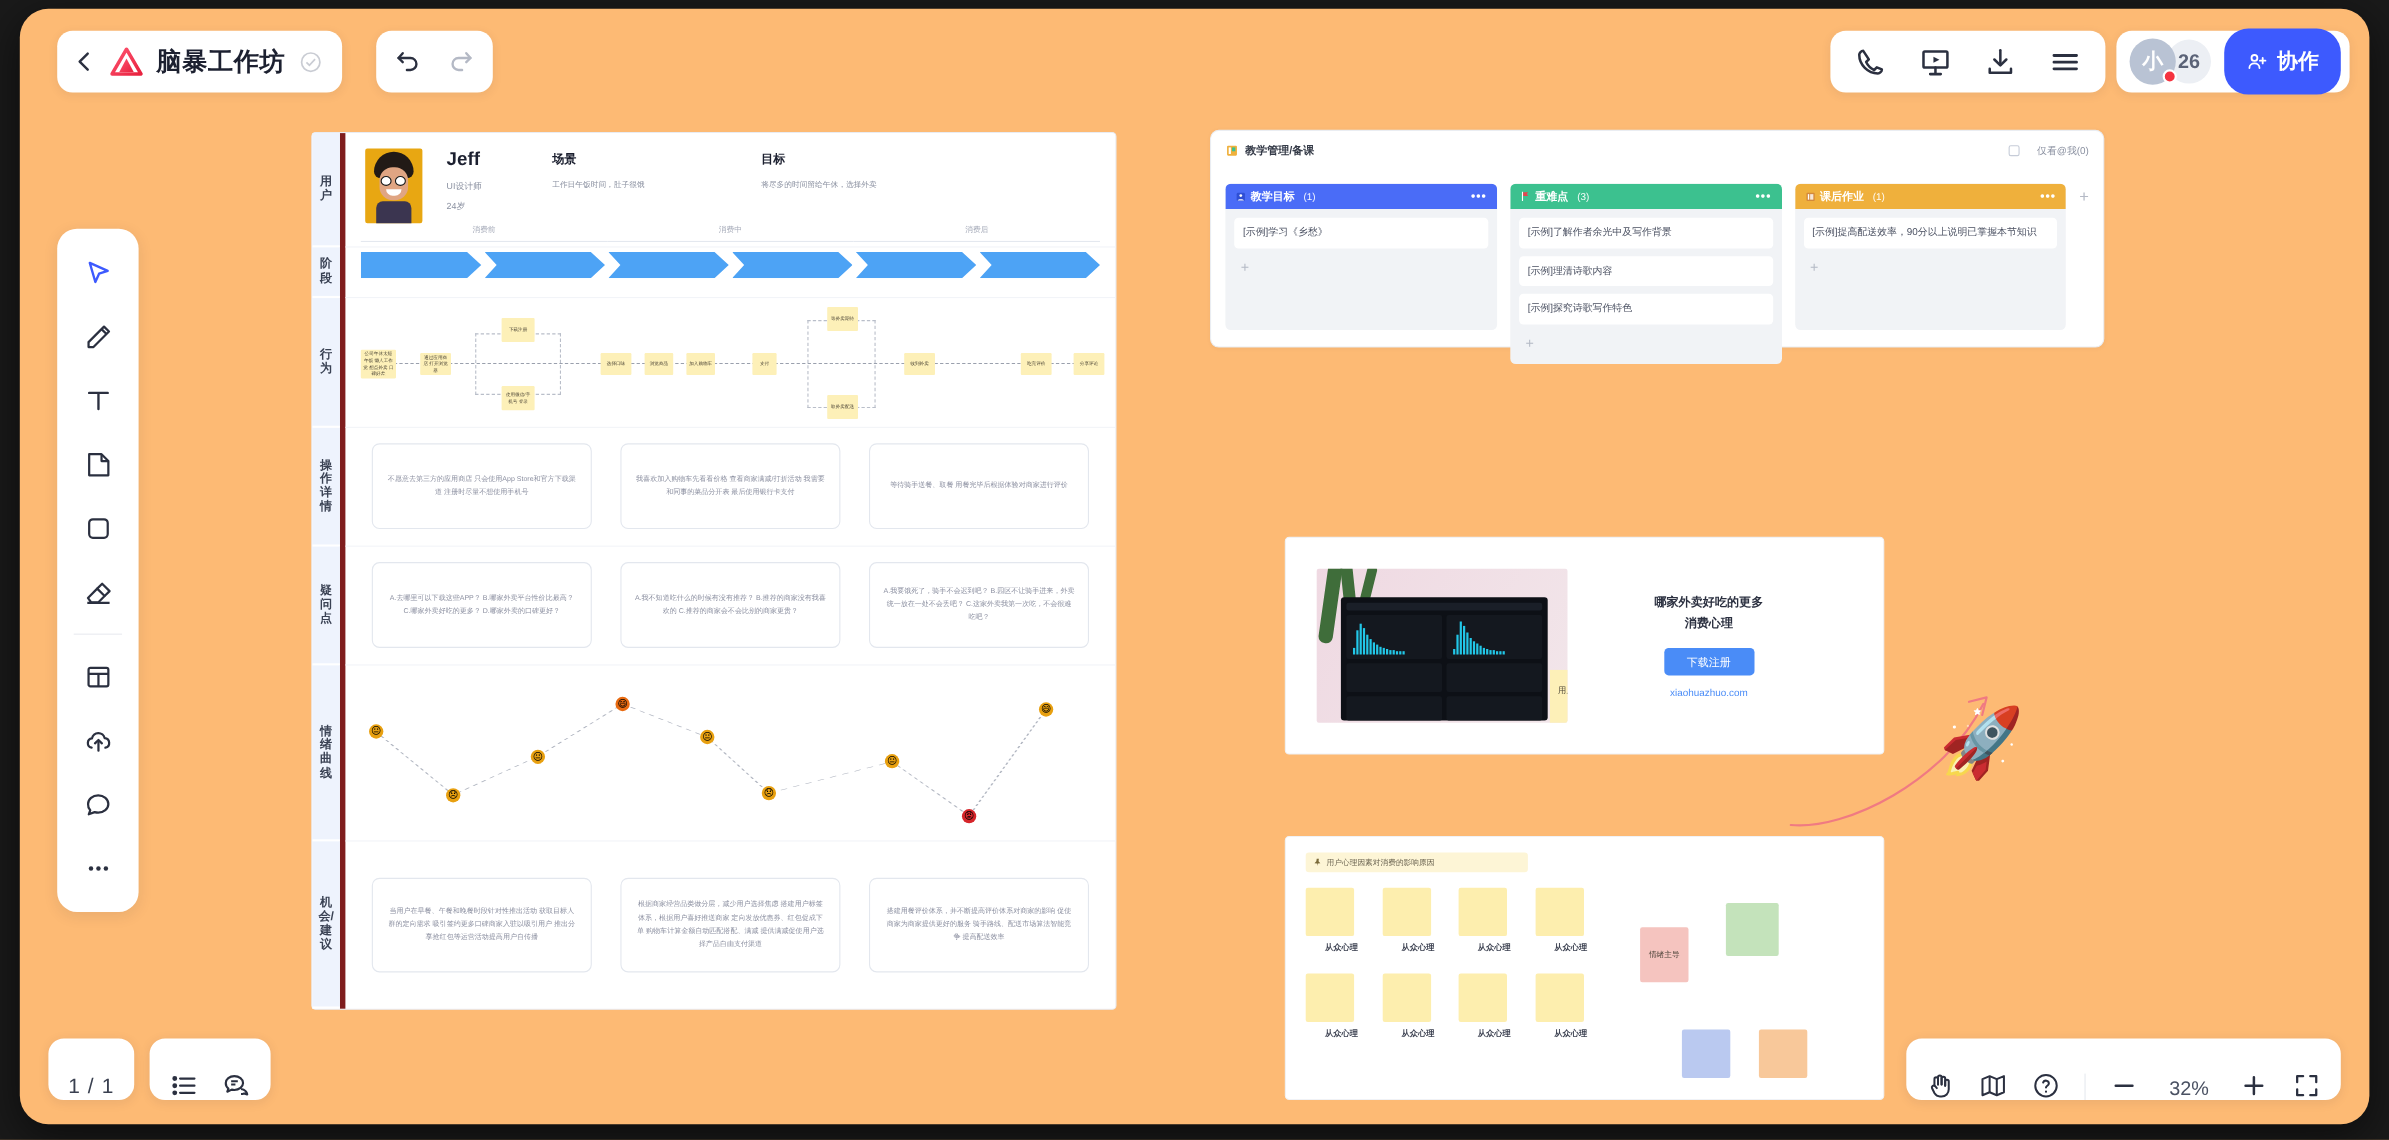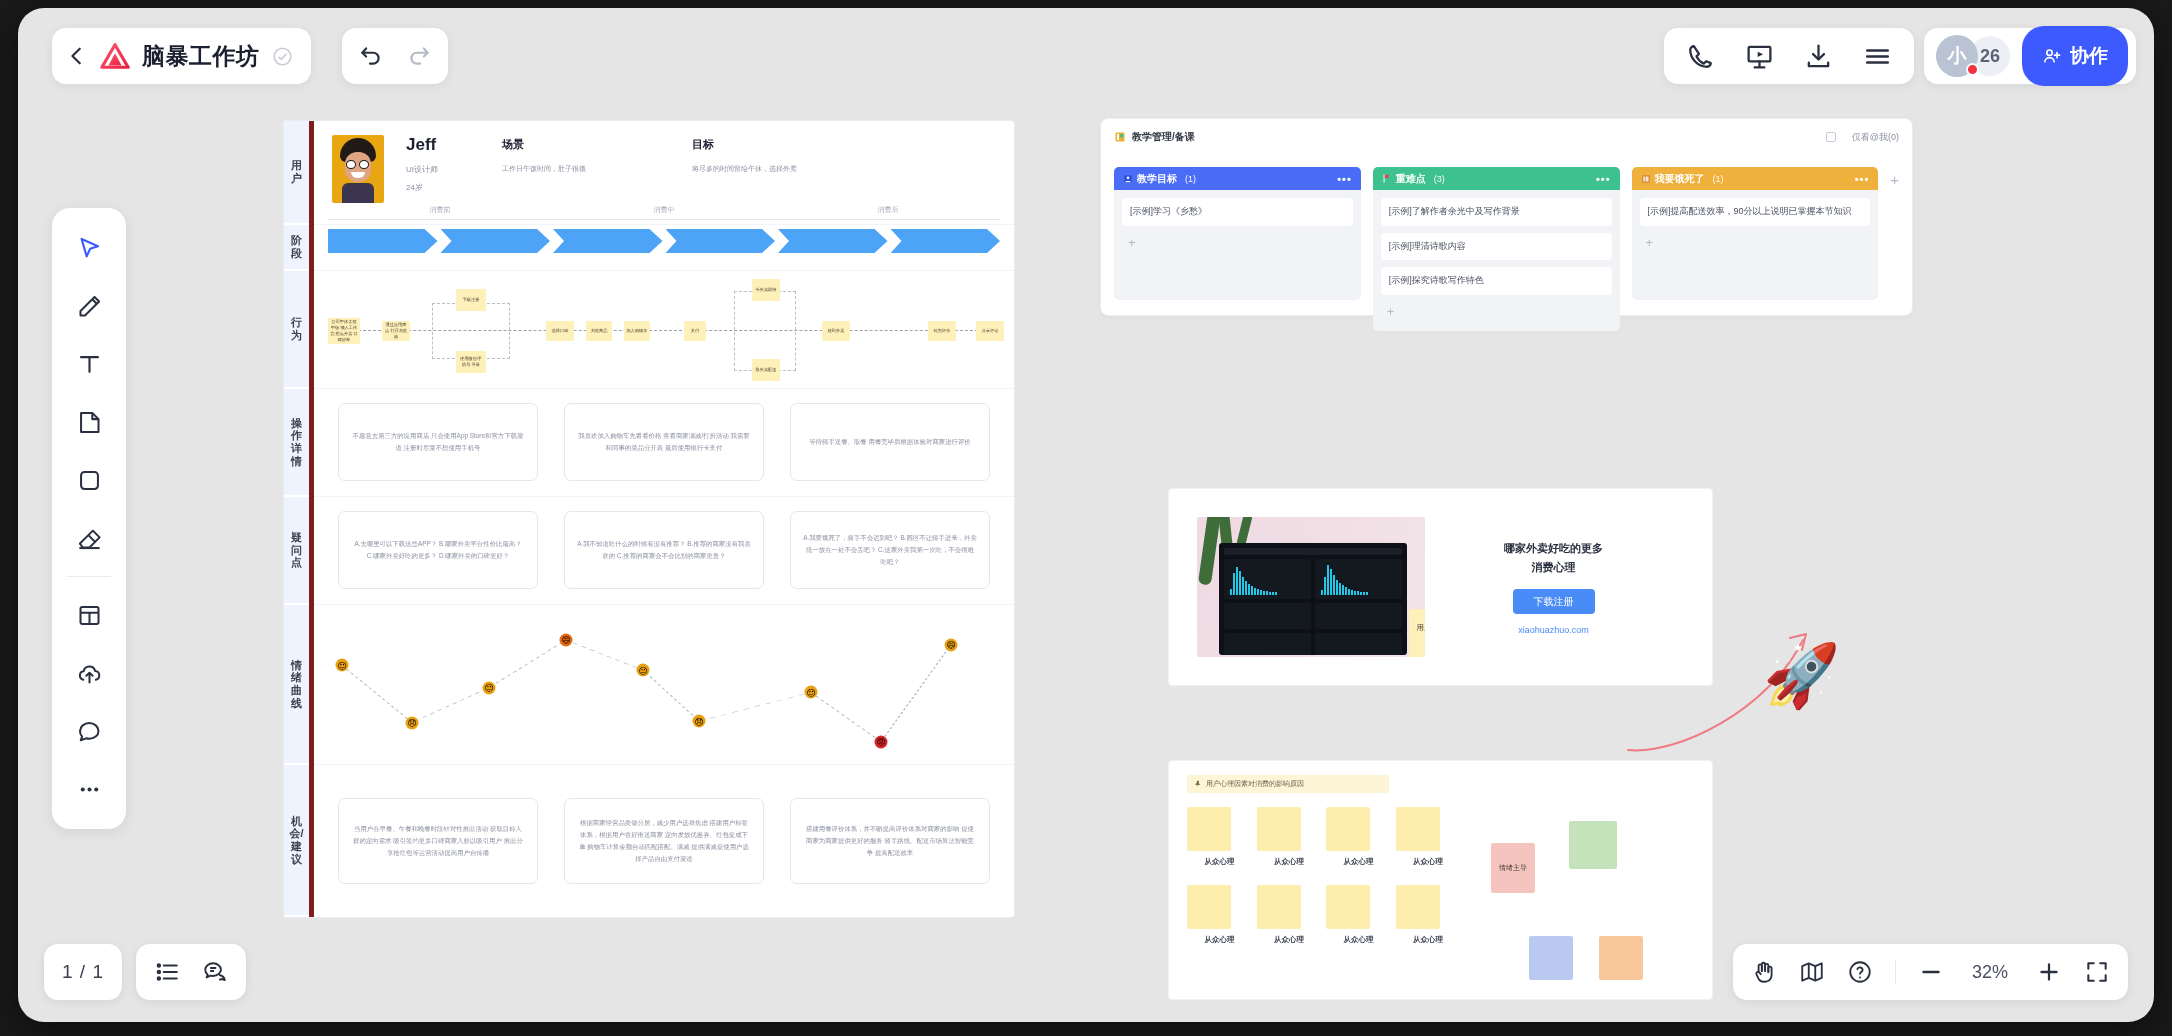--- a/index.html
+++ b/index.html
@@ -6,21 +6,21 @@
   html, body {
     width: 2172px; height: 1036px;
     font-family: "Liberation Sans", "DejaVu Sans", sans-serif;
     background: #1a1a1a;
     overflow: hidden;
   }
   #app {
     position: absolute;
     left: 18px; top: 8px;
     width: 2136px; height: 1014px;
-    background: #e5e5e5;
+    background: #fdba74;
     border-radius: 26px;
     overflow: hidden;
     box-shadow: 0 10px 40px rgba(0,0,0,.55);
   }
 
   
   .topbar { position:absolute; left:0; top:0; width:100%; height:92px; }
   .tb-group {
     position:absolute; background:#fff; border-radius:14px;
     box-shadow: 0 2px 10px rgba(20,30,60,.07);
@@ -214,21 +214,21 @@
 
   
   #rocket { position:absolute; left:1745px; top:545px; font-size:62px; line-height:1; }
   #arrowsvg { position:absolute; left:1600px; top:500px; width:220px; height:160px; }
 
   
   .bottombar { position:absolute; bottom:22px; display:flex; gap:14px; }
   #bb-left { left:26px; }
   #bb-right { right:26px; }
   .bb-group { background:#fff; border-radius:14px; box-shadow:0 2px 10px rgba(20,30,60,.08);
-              height:56px; display:flex; align-items:center; padding:0 18px; gap:22px; }
+              height:56px; display:flex; align-items:flex-end; padding:0 18px; gap:22px; }
   .page-ind { font-size:19px; color:#3a4050; letter-spacing:1px; }
   .bb-ico { width:26px; height:26px; cursor:pointer; }
   .zoom-sep { width:1px; height:24px; background:#e6e9ef; }
   .zoom-val { font-size:18px; color:#4a5162; min-width:48px; text-align:center; }
 </style>
 </head>
 <body>
 
 <div id="app">
 
@@ -598,21 +598,21 @@
         </div>
 
         <div class="kb-col">
           <div class="kb-head" style="background:#efb03c">
             <span style="display:flex;align-items:center;gap:4px;">
               <svg width="10" height="10" viewBox="0 0 24 24">
                 <rect x="3" y="3" width="18" height="18" rx="2" fill="#d4893a"></rect>
                 <rect x="6" y="6" width="3" height="12" fill="#fff"></rect>
                 <rect x="11" y="6" width="7" height="12" fill="#fff" opacity=".8"></rect>
               </svg>
-              <span>我要饿死了</span>
+              <span>课后作业</span>
               <span class="cnt">(1)</span>
             </span>
             <span class="dots">•••</span>
           </div>
           <div class="kb-cards">
             <div class="kb-card">[示例]提高配送效率，90分以上说明已掌握本节知识</div>
             <div class="kb-add">+</div>
           </div>
         </div>
 

